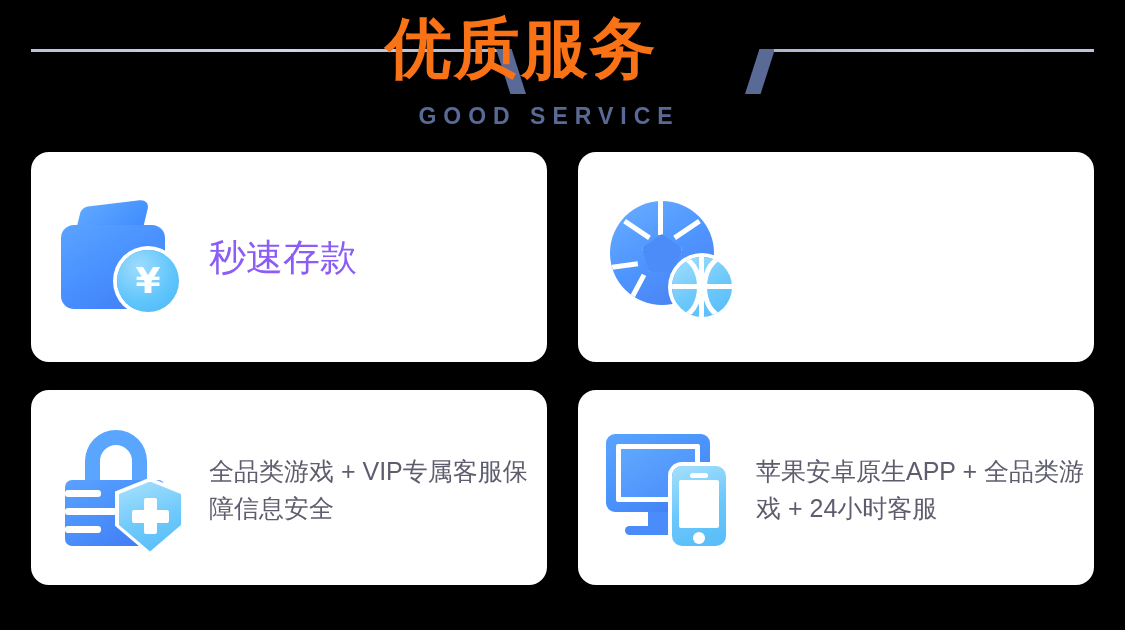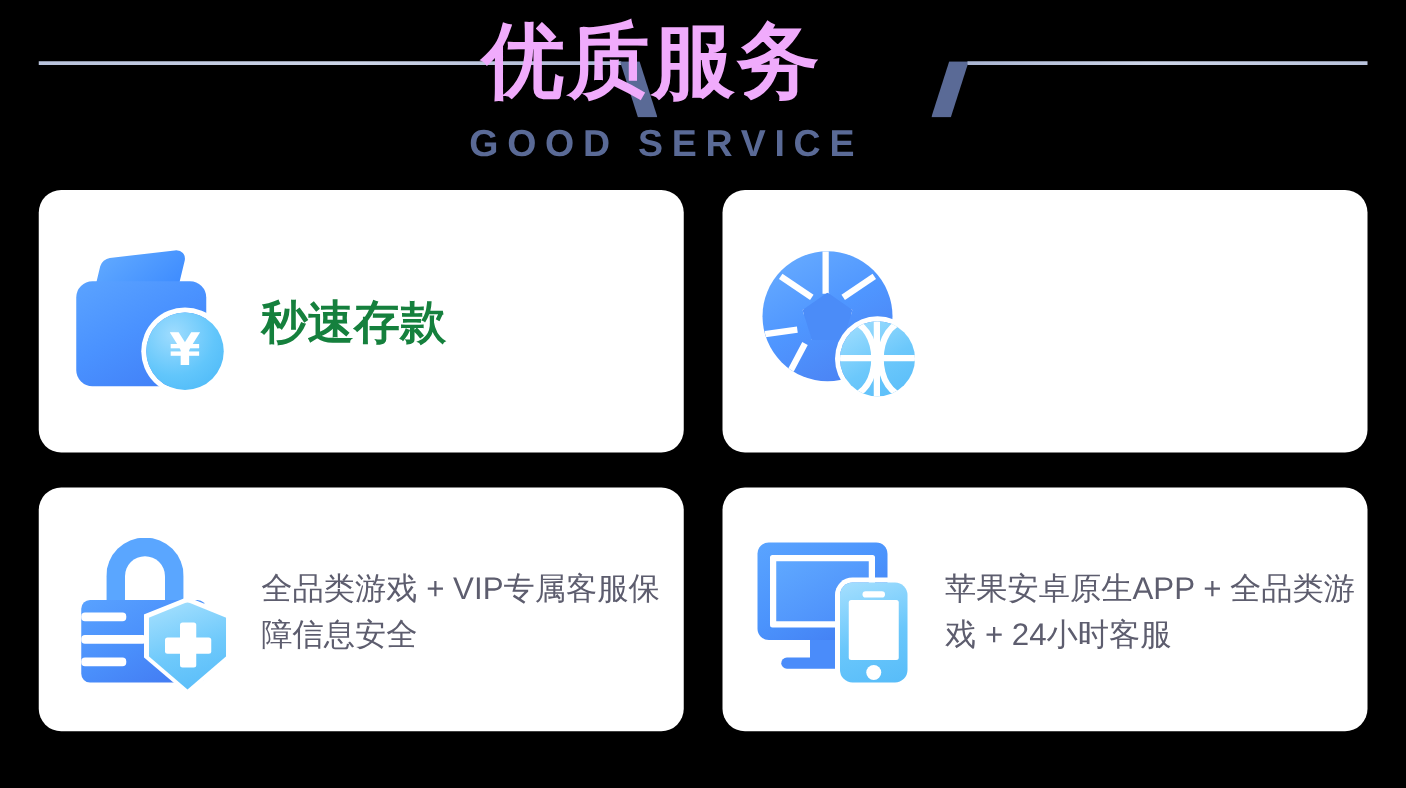--- a/index.html
+++ b/index.html
@@ -68,39 +68,40 @@
 
   .header-title {
     position: absolute;
     left: 0;
     top: 5px;
     width: 1043px;
     text-align: center;
     font-size: 66px;
     line-height: 86px;
     font-weight: bold;
-    color: #f0abfc;
+    color: #f97316;
     letter-spacing: 2px;
     font-family: "Liberation Sans", "DejaVu Sans", sans-serif;
     white-space: nowrap;
   }
 
   .header-subtitle {
     position: absolute;
     left: 0;
     top: 99px;
     width: 1059px;
     text-align: center;
-    font-size: 30px;
+    font-size: 23px;
     line-height: 34px;
     font-weight: bold;
     color: #5a6a96;
     letter-spacing: 7px;
     text-indent: 7px;
     white-space: nowrap;
+    padding-left: 16px;
   }
 
   
   .grid {
     position: absolute;
     left: 31px;
     top: 152px;
     width: 1063px;
     display: grid;
     grid-template-columns: 516px 516px;
@@ -129,22 +130,22 @@
 
   .card-text {
     margin-left: 12px;
     flex: 1 1 auto;
     min-width: 0;
   }
 
   .card-title {
     font-size: 37px;
     line-height: 47px;
-    font-weight: bold;
-    color: #15803d;
+    font-weight: normal;
+    color: #8b5cf6;
     letter-spacing: 0px;
     white-space: nowrap;
   }
 
   .card-sub {
     margin-top: 4px;
     font-size: 25px;
     line-height: 37px;
     color: #5d5d6e;
     letter-spacing: 0px;

